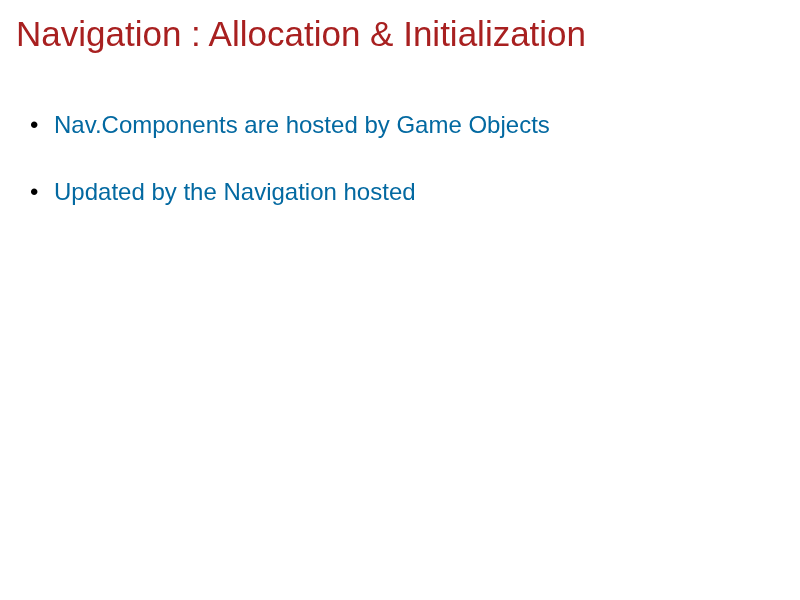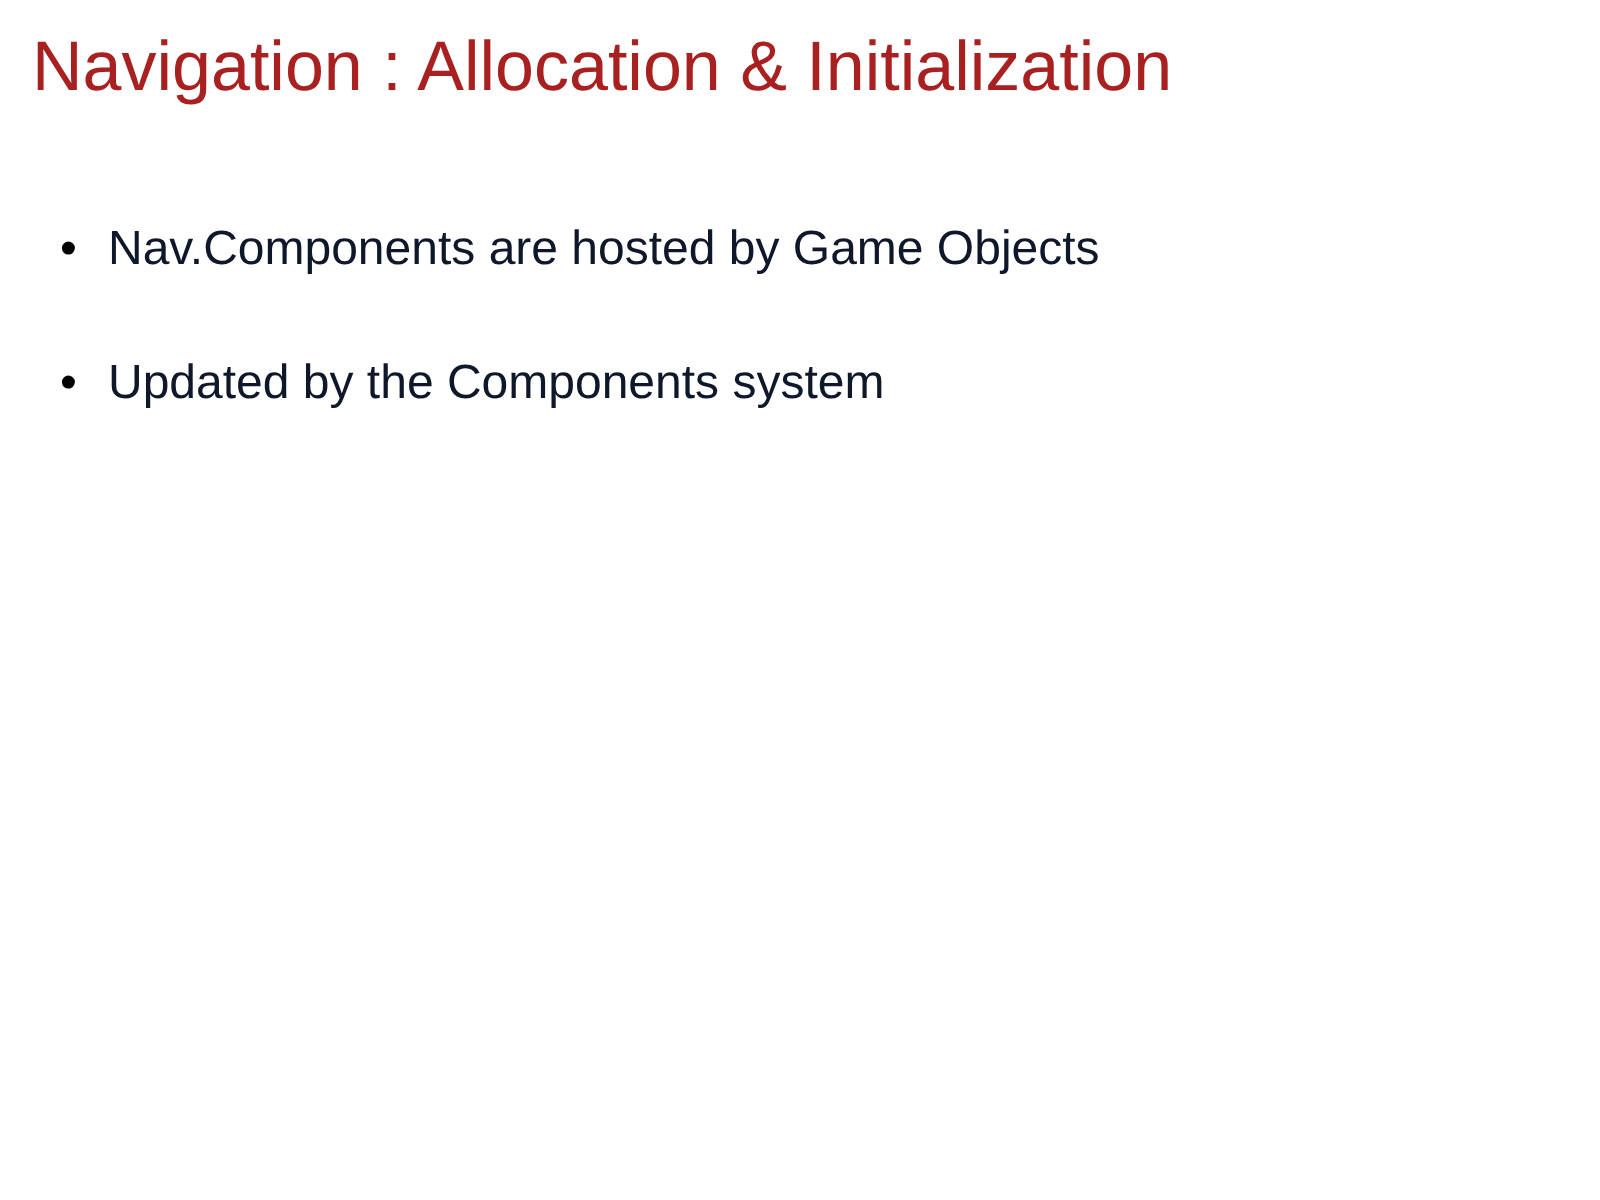--- a/index.html
+++ b/index.html
@@ -25,21 +25,21 @@
       font-weight: 400;
       margin-bottom: 55px;
       margin-top: 4px;
       letter-spacing: 0px;
     }
     .bullets {
       list-style: none;
       padding-left: 14px;
     }
     .bullet-item {
-      color: #0f172a;
+      color: #0369a1;
       font-size: 24px;
       margin-bottom: 36px;
       position: relative;
       padding-left: 24px;
       line-height: 1.3;
     }
     .bullet-item::before {
       content: "•";
       position: absolute;
       left: 0;
@@ -47,15 +47,15 @@
       font-size: 24px;
     }
   </style>
 </head>
 <body>
 
 <div class="slide">
   <h1 class="title">Navigation : Allocation &amp; Initialization</h1>
   <ul class="bullets">
     <li class="bullet-item">Nav.Components are hosted by Game Objects</li>
-    <li class="bullet-item">Updated by the Components system</li>
+    <li class="bullet-item">Updated by the Navigation hosted</li>
   </ul>
 </div>
 
 </body></html>

